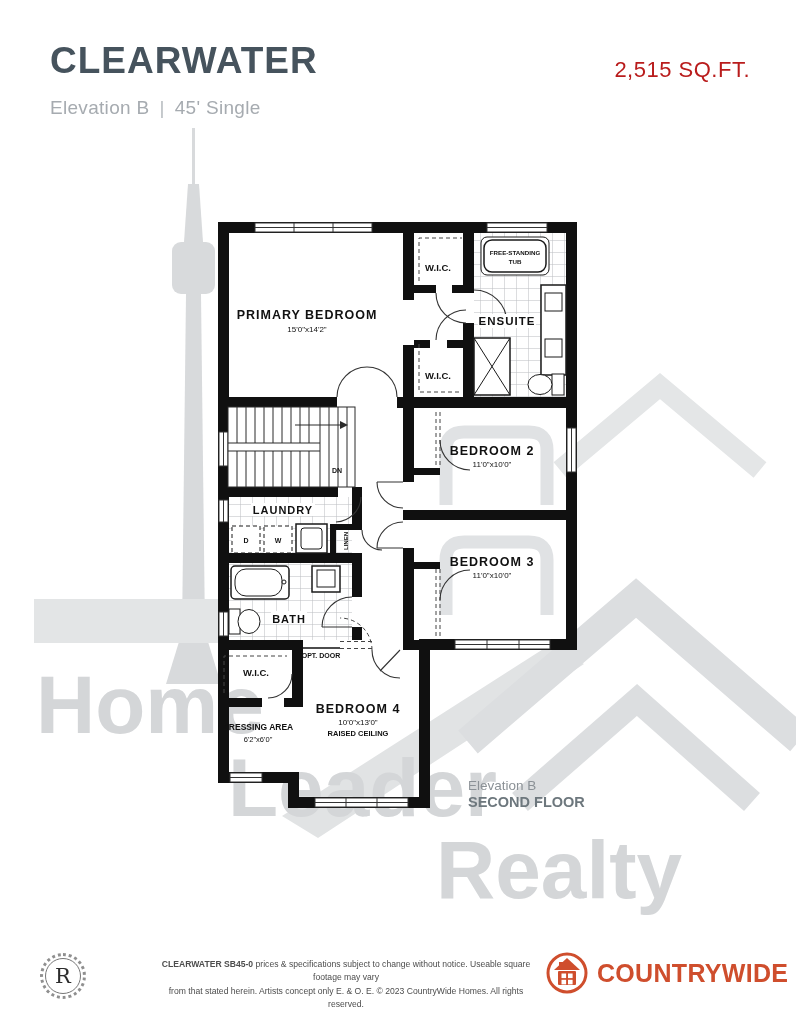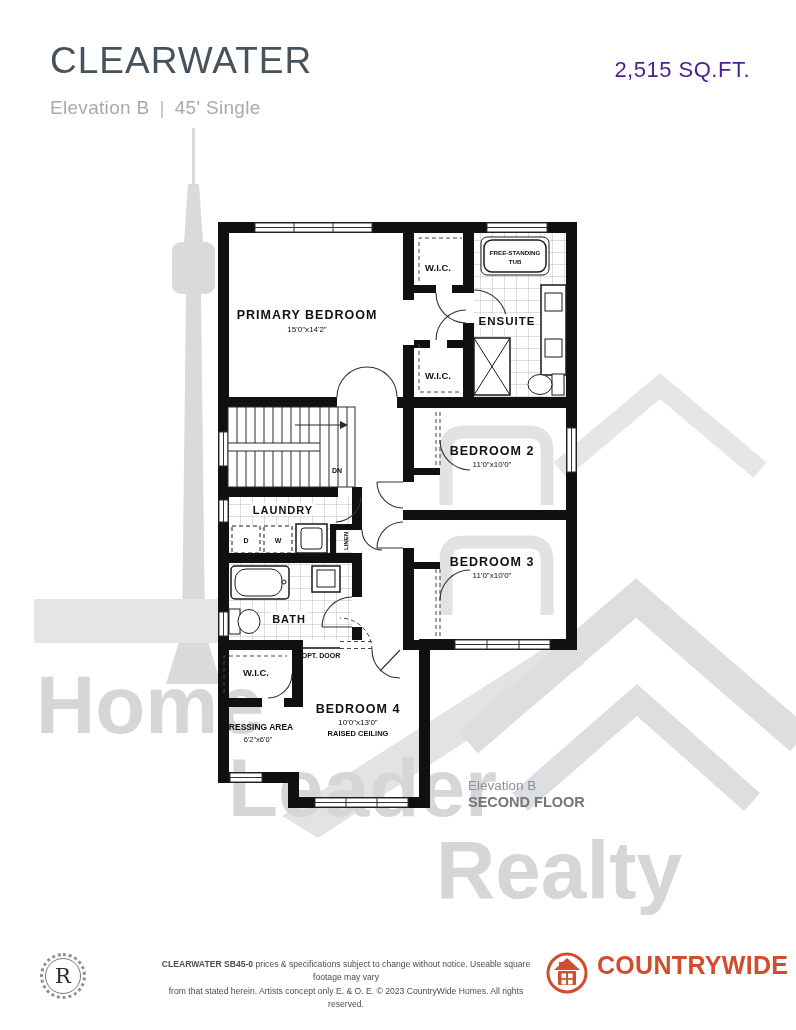--- a/index.html
+++ b/index.html
@@ -1,35 +1,35 @@
 <!DOCTYPE html>
 <html><head>
 <meta charset="utf-8">
 <style>
   html,body{margin:0;padding:0;background:#ffffff;}
   .page{position:relative;width:796px;height:1030px;background:#ffffff;overflow:hidden;
         font-family:"Liberation Sans",sans-serif;}
   
   .header{position:absolute;left:50px;top:40px;}
-  .title{font-size:37px;font-weight:normal;letter-spacing:1px;color:#46535d;}
+  .title{font-size:37px;font-weight:bold;letter-spacing:1px;color:#46535d;}
   .subtitle{font-size:19px;color:#a6abb0;margin-top:15px;letter-spacing:.3px;}
   .subtitle .sep{margin:0 10px;color:#b7bcc0;}
-  .sqft{position:absolute;right:46px;top:57px;font-size:22px;color:#4c1d95;letter-spacing:.5px;}
+  .sqft{position:absolute;right:46px;top:57px;font-size:22px;color:#b91c1c;letter-spacing:.5px;}
   
   .plansvg{position:absolute;left:0;top:0;}
   
   .footer{position:absolute;left:0;top:945px;width:796px;height:70px;}
   .seal{position:absolute;left:40px;top:8px;width:46px;height:46px;border:3px dotted #8f8f8f;
         border-radius:50%;box-sizing:border-box;display:flex;align-items:center;justify-content:center;}
   .seal-inner{width:34px;height:34px;border:1px solid #777;border-radius:50%;
         display:flex;align-items:center;justify-content:center;
         font-family:"DejaVu Serif","Liberation Serif",serif;font-size:21px;color:#2c2c2c;}
   .disclaimer{position:absolute;left:150px;top:13px;width:392px;font-size:8.6px;line-height:1.55;
         color:#4d4d4d;text-align:center;}
-  .brand{position:absolute;left:545px;top:6px;display:flex;}
+  .brand{position:absolute;left:545px;top:6px;display:flex;align-items:center;}
   .brand-word{font-size:25px;color:#cf4e2d;letter-spacing:.3px;margin-left:8px;}
   .brand-word .n{font-weight:600;}
   .brand-word .b{font-weight:800;}
 </style>
 </head>
 <body>
 
 <div class="page">
 
   <div class="header">

